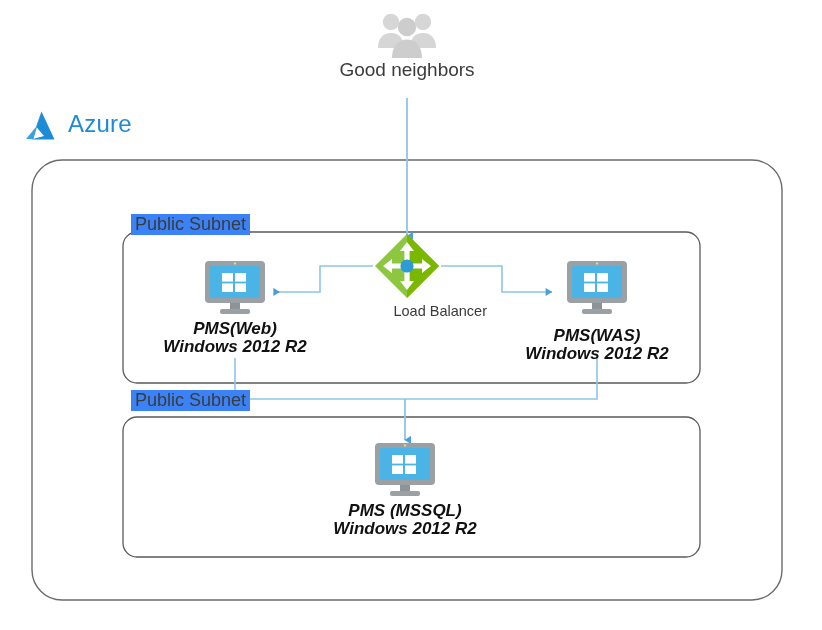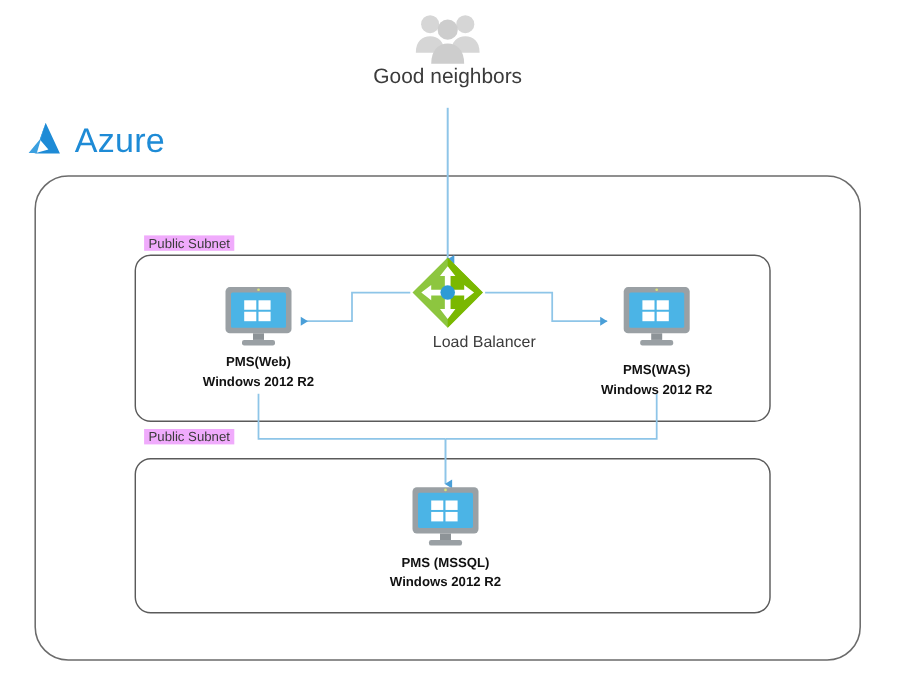--- a/index.html
+++ b/index.html
@@ -33,40 +33,41 @@
   .users-label {
     position: absolute;
     text-align: center;
     font-size: 19px;
     color: #3b3b3b;
     line-height: 19px;
     white-space: nowrap;
   }
   .azure-word {
     position: absolute;
-    font-size: 31px;
+    font-size: 24px;
     color: #1e8bd6;
     letter-spacing: 0.2px;
   }
   .subnet-label {
     position: absolute;
-    font-size: 12px;
+    font-size: 18px;
     color: #3b3b3b;
-    background: #f0abfc;
+    background: #3b82f6;
     padding: 0 4px;
     white-space: nowrap;
   }
   .node-label {
     position: absolute;
     text-align: center;
-    font-size: 12px;
+    font-size: 17px;
     font-weight: bold;
     color: #111111;
     line-height: 18px;
     white-space: nowrap;
+    font-style: italic;
   }
   .lb-label {
     position: absolute;
     text-align: right;
     font-size: 14.5px;
     color: #3b3b3b;
     white-space: nowrap;
   }
 </style>
 </head>

